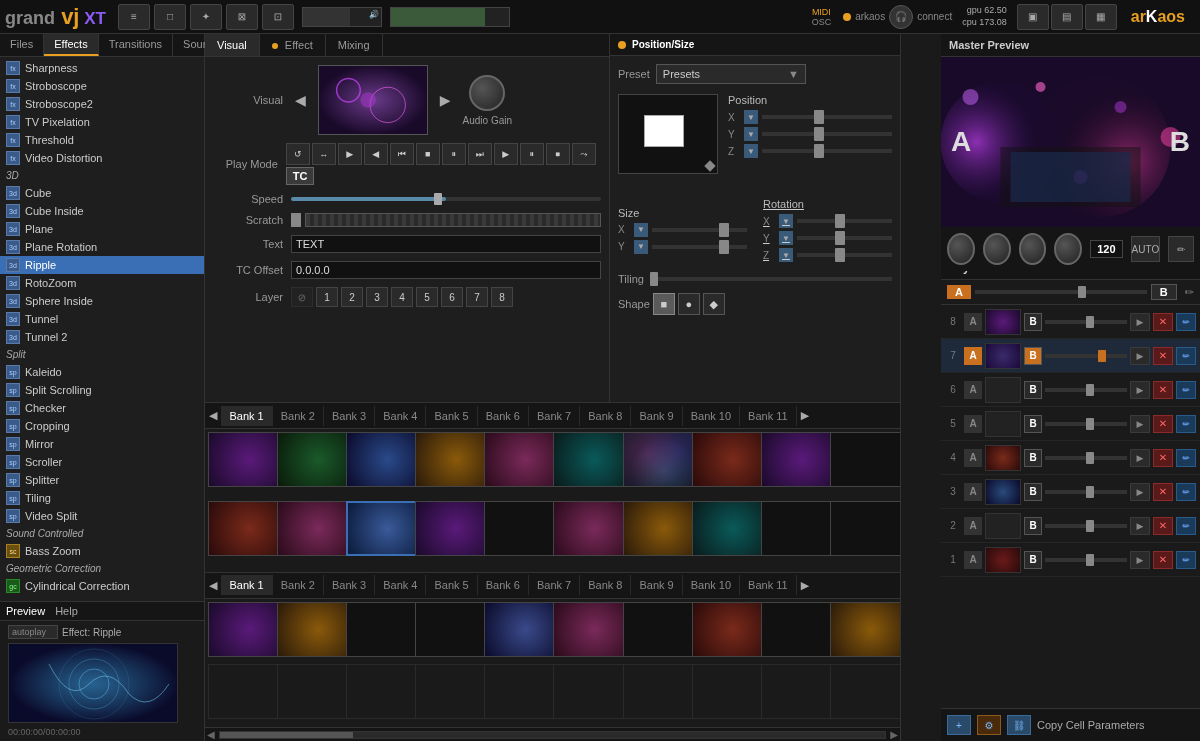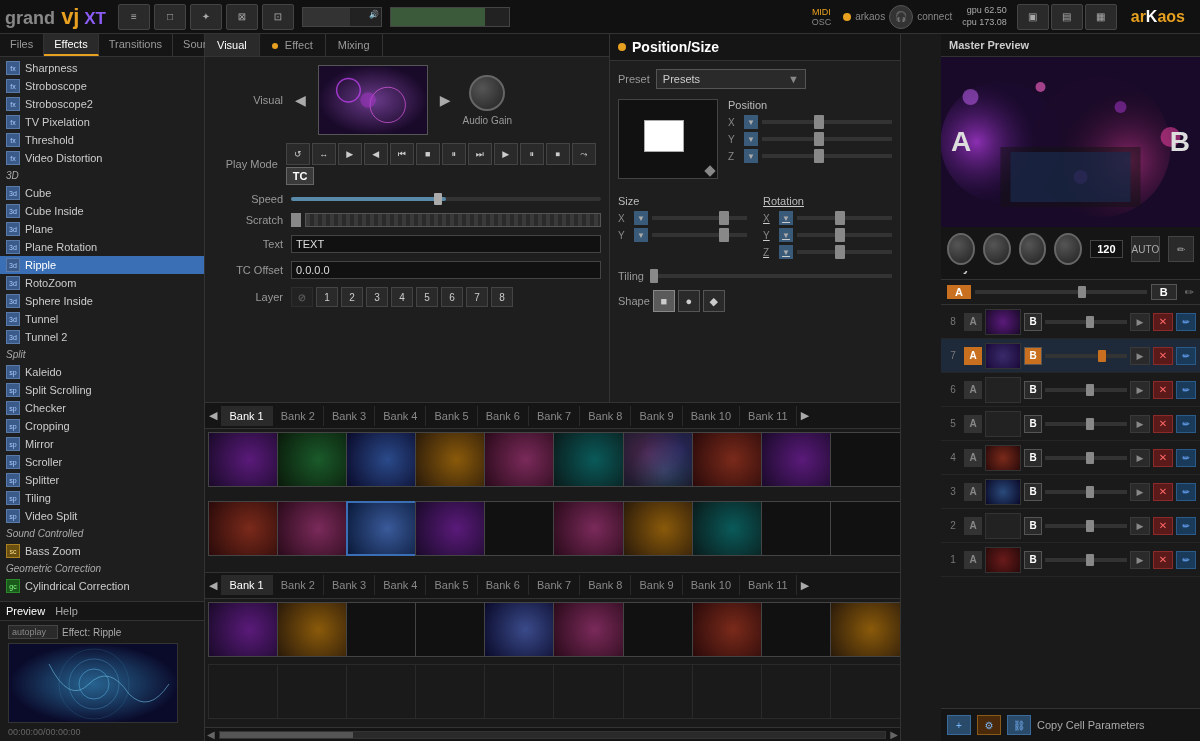--- a/index.html
+++ b/index.html
@@ -68,39 +68,39 @@
     .text-input { background: #111; border: 1px solid #444; color: #ddd; padding: 2px 4px; font-size: 11px; width: 100%; }
     .offset-input { background: #111; border: 1px solid #444; color: #ddd; padding: 2px 4px; font-size: 11px; width: 100%; }
     .layer-btns { display: flex; align-items: center; gap: 3px; }
     .layer-btn { width: 22px; height: 20px; background: #2a2a2a; border: 1px solid #444; display: flex; align-items: center; justify-content: center; cursor: pointer; font-size: 10px; color: #ccc; }
     .layer-btn.disabled { opacity: 0.4; cursor: default; }
 
     
     .pos-panel { width: 290px; background: #1e1e1e; display: flex; flex-direction: column; }
     .pos-header { background: #151515; border-bottom: 1px solid #333; padding: 5px 8px; display: flex; align-items: center; gap: 6px; }
     .pos-dot { width: 8px; height: 8px; background: #e8a020; border-radius: 50%; }
-    .pos-title { color: #fff; font-size: 14px; font-weight: bold; }
+    .pos-title { color: #fff; font-size: 10px; font-weight: bold; }
     .pos-content { padding: 8px; flex: 1; }
     .preset-row { display: flex; align-items: center; gap: 6px; margin-bottom: 10px; }
     .preset-label { color: #999; font-size: 11px; }
     .preset-select { background: #2a2a2a; border: 1px solid #555; color: #ccc; padding: 3px 6px; font-size: 11px; width: 150px; display: flex; align-items: center; justify-content: space-between; cursor: pointer; }
     .preset-arrow { color: #888; }
     .pos-main { display: flex; gap: 10px; }
     .pos-preview { width: 100px; height: 80px; background: #111; border: 1px solid #444; position: relative; display: flex; align-items: center; justify-content: center; }
     .pos-white-box { width: 40px; height: 32px; background: #fff; border: 1px solid #aaa; position: absolute; top: 20px; left: 25px; }
     .pos-diamond { width: 8px; height: 8px; background: #888; transform: rotate(45deg); position: absolute; bottom: 3px; right: 3px; }
     .pos-sliders { flex: 1; }
     .pos-slider-group { margin-bottom: 8px; }
     .pos-group-label { color: #bbb; font-size: 11px; margin-bottom: 4px; }
     .pos-slider-row { display: flex; align-items: center; gap: 4px; margin-bottom: 3px; }
     .pos-axis { color: #888; font-size: 10px; width: 12px; }
     .pos-track { flex: 1; height: 4px; background: #333; position: relative; }
     .pos-handle { width: 10px; height: 14px; background: #888; position: absolute; top: -5px; cursor: pointer; border-radius: 1px; }
     .pos-arrow-btn { width: 14px; height: 14px; background: #3a5a7a; display: flex; align-items: center; justify-content: center; color: #aaa; font-size: 8px; cursor: pointer; }
-    .size-rot-row { display: flex; gap: 16px; margin-top: 16px; }
+    .size-rot-row { display: flex; gap: 16px; margin-top: 24px; align-items: center; }
     .size-section { flex: 1; }
     .rot-section { flex: 1; text-decoration: underline; }
     .tiling-row { display: flex; align-items: center; gap: 6px; margin-top: 8px; }
     .tiling-label { color: #999; font-size: 11px; }
     .tiling-track { flex: 1; height: 4px; background: #333; }
     .shape-btns { display: flex; gap: 3px; margin-top: 8px; align-items: center; }
     .shape-label { color: #999; font-size: 11px; }
     .shape-btn { width: 22px; height: 22px; border: 1px solid #555; cursor: pointer; display: flex; align-items: center; justify-content: center; background: #2a2a2a; }
     .shape-btn.active { background: #5a5a5a; border-color: #888; }
     .bank-tabs { display: flex; align-items: center; background: #151515; border-bottom: 1px solid #333; overflow: hidden; height: 26px; }

